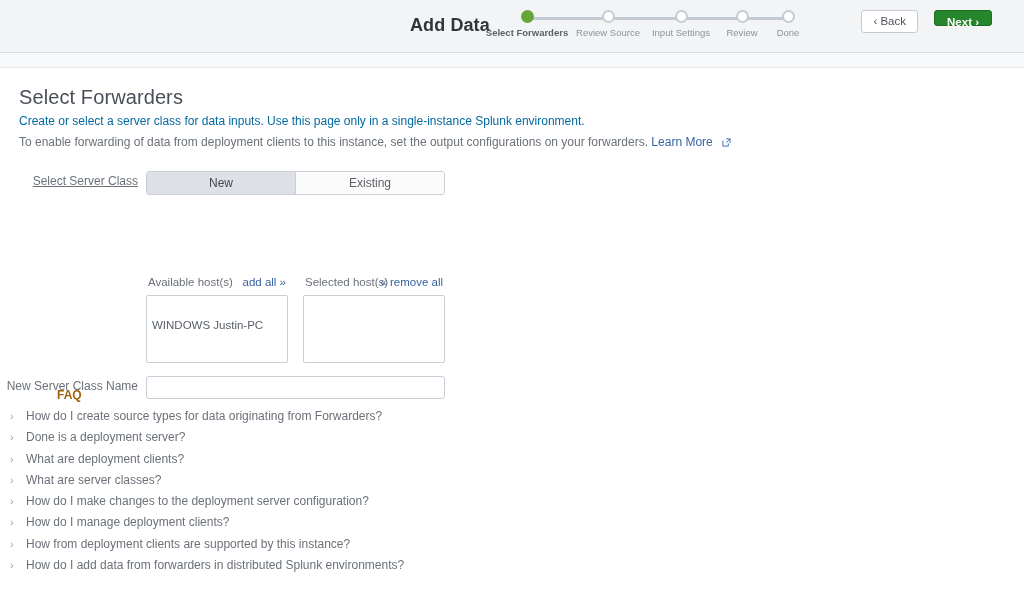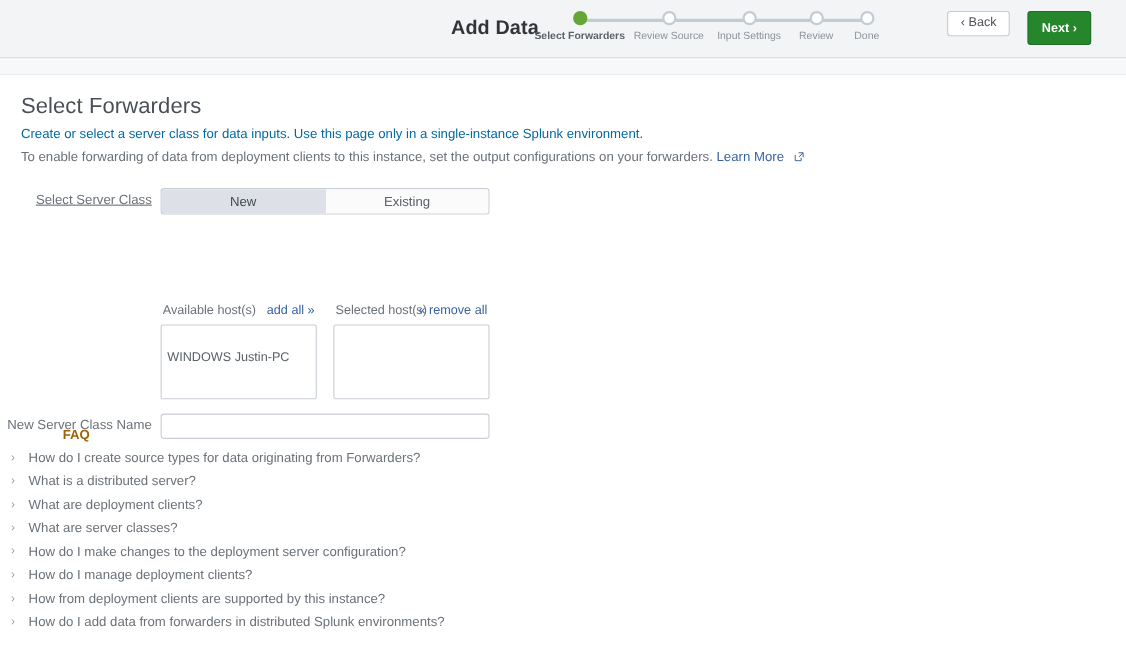--- a/index.html
+++ b/index.html
@@ -63,21 +63,21 @@
   .btn-back {
     position: absolute; right: 106px; top: 10px;
     height: 23px; padding: 0 11px;
     background: #ffffff; border: 1px solid #c3cbd4; border-radius: 3px;
     font-size: 11.5px; color: #4f5359; line-height: 21px;
     font-family: "Liberation Sans", sans-serif;
     cursor: pointer;
   }
   .btn-next {
     position: absolute; right: 32px; top: 10px;
-    height: 31px; padding: 0 12px;
+    height: 16px; padding: 0 12px;
     background: #25862b; border: 1px solid #1d6e22; border-radius: 3px;
     font-size: 11.5px; color: #ffffff; font-weight: bold; line-height: 22px;
     font-family: "Liberation Sans", sans-serif;
     cursor: pointer;
   }
 
   
   .page { position: absolute; left: 0; top: 68px; width: 1024px; }
 
   h1.page-title {
@@ -246,21 +246,21 @@
   <input class="txtfield" type="text" placeholder="" style="">
 
   <div class="faq-title">FAQ</div>
   <div class="faq-list">
     <div class="faq-item">
       <span class="chev">›</span>
       <span>How do I create source types for data originating from Forwarders?</span>
     </div>
     <div class="faq-item">
       <span class="chev">›</span>
-      <span>What is a distributed server?</span>
+      <span>Done is a deployment server?</span>
     </div>
     <div class="faq-item">
       <span class="chev">›</span>
       <span>What are deployment clients?</span>
     </div>
     <div class="faq-item">
       <span class="chev">›</span>
       <span>What are server classes?</span>
     </div>
     <div class="faq-item">

